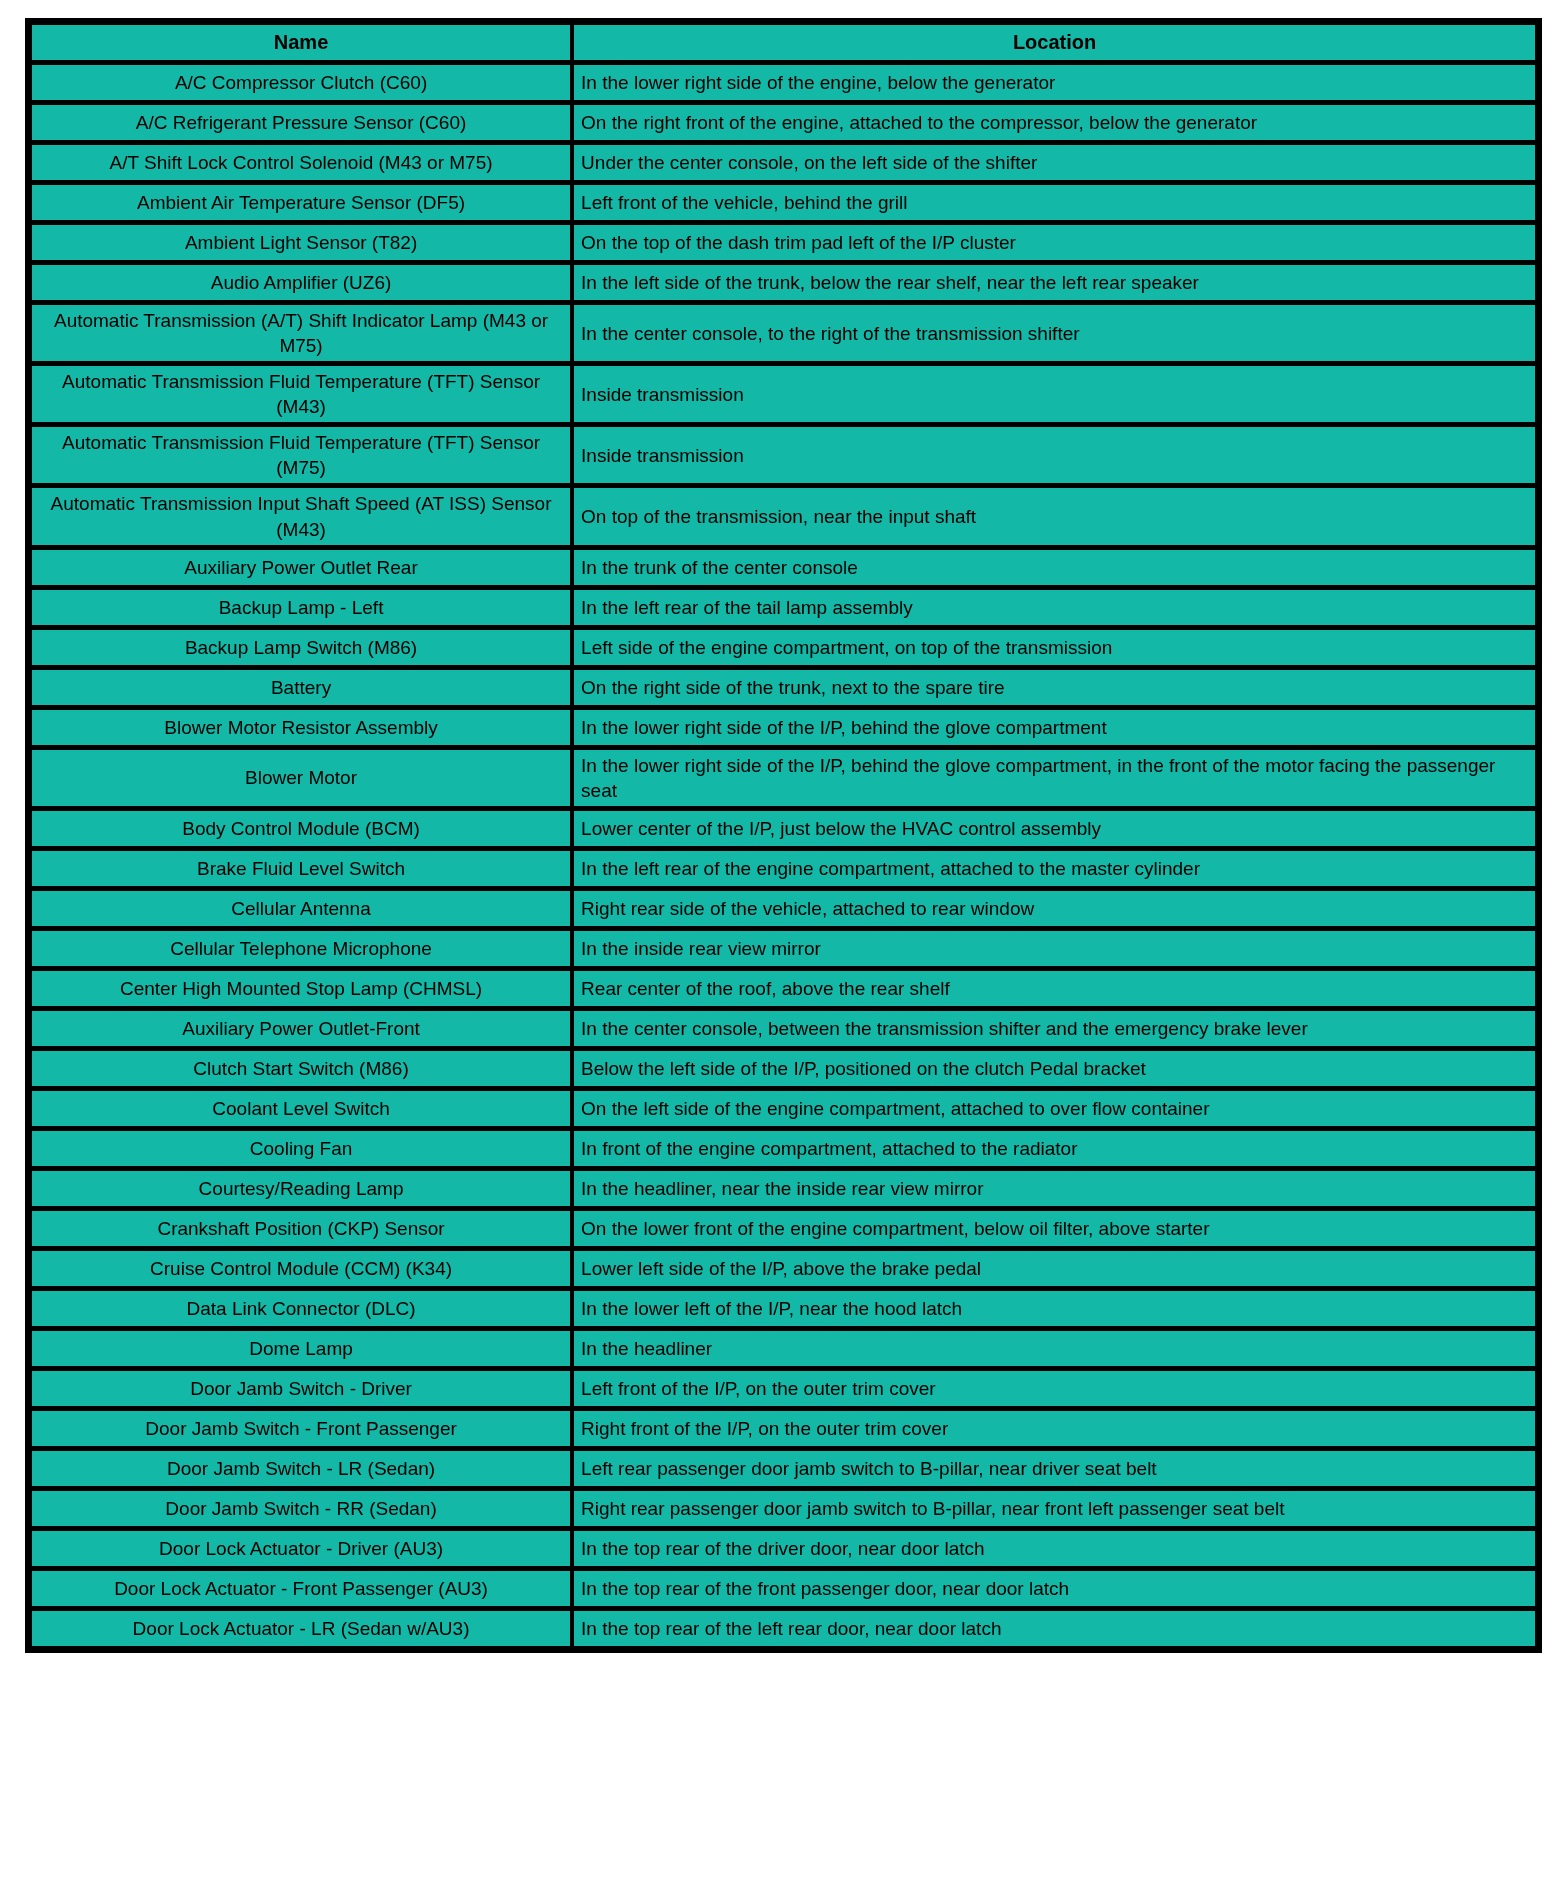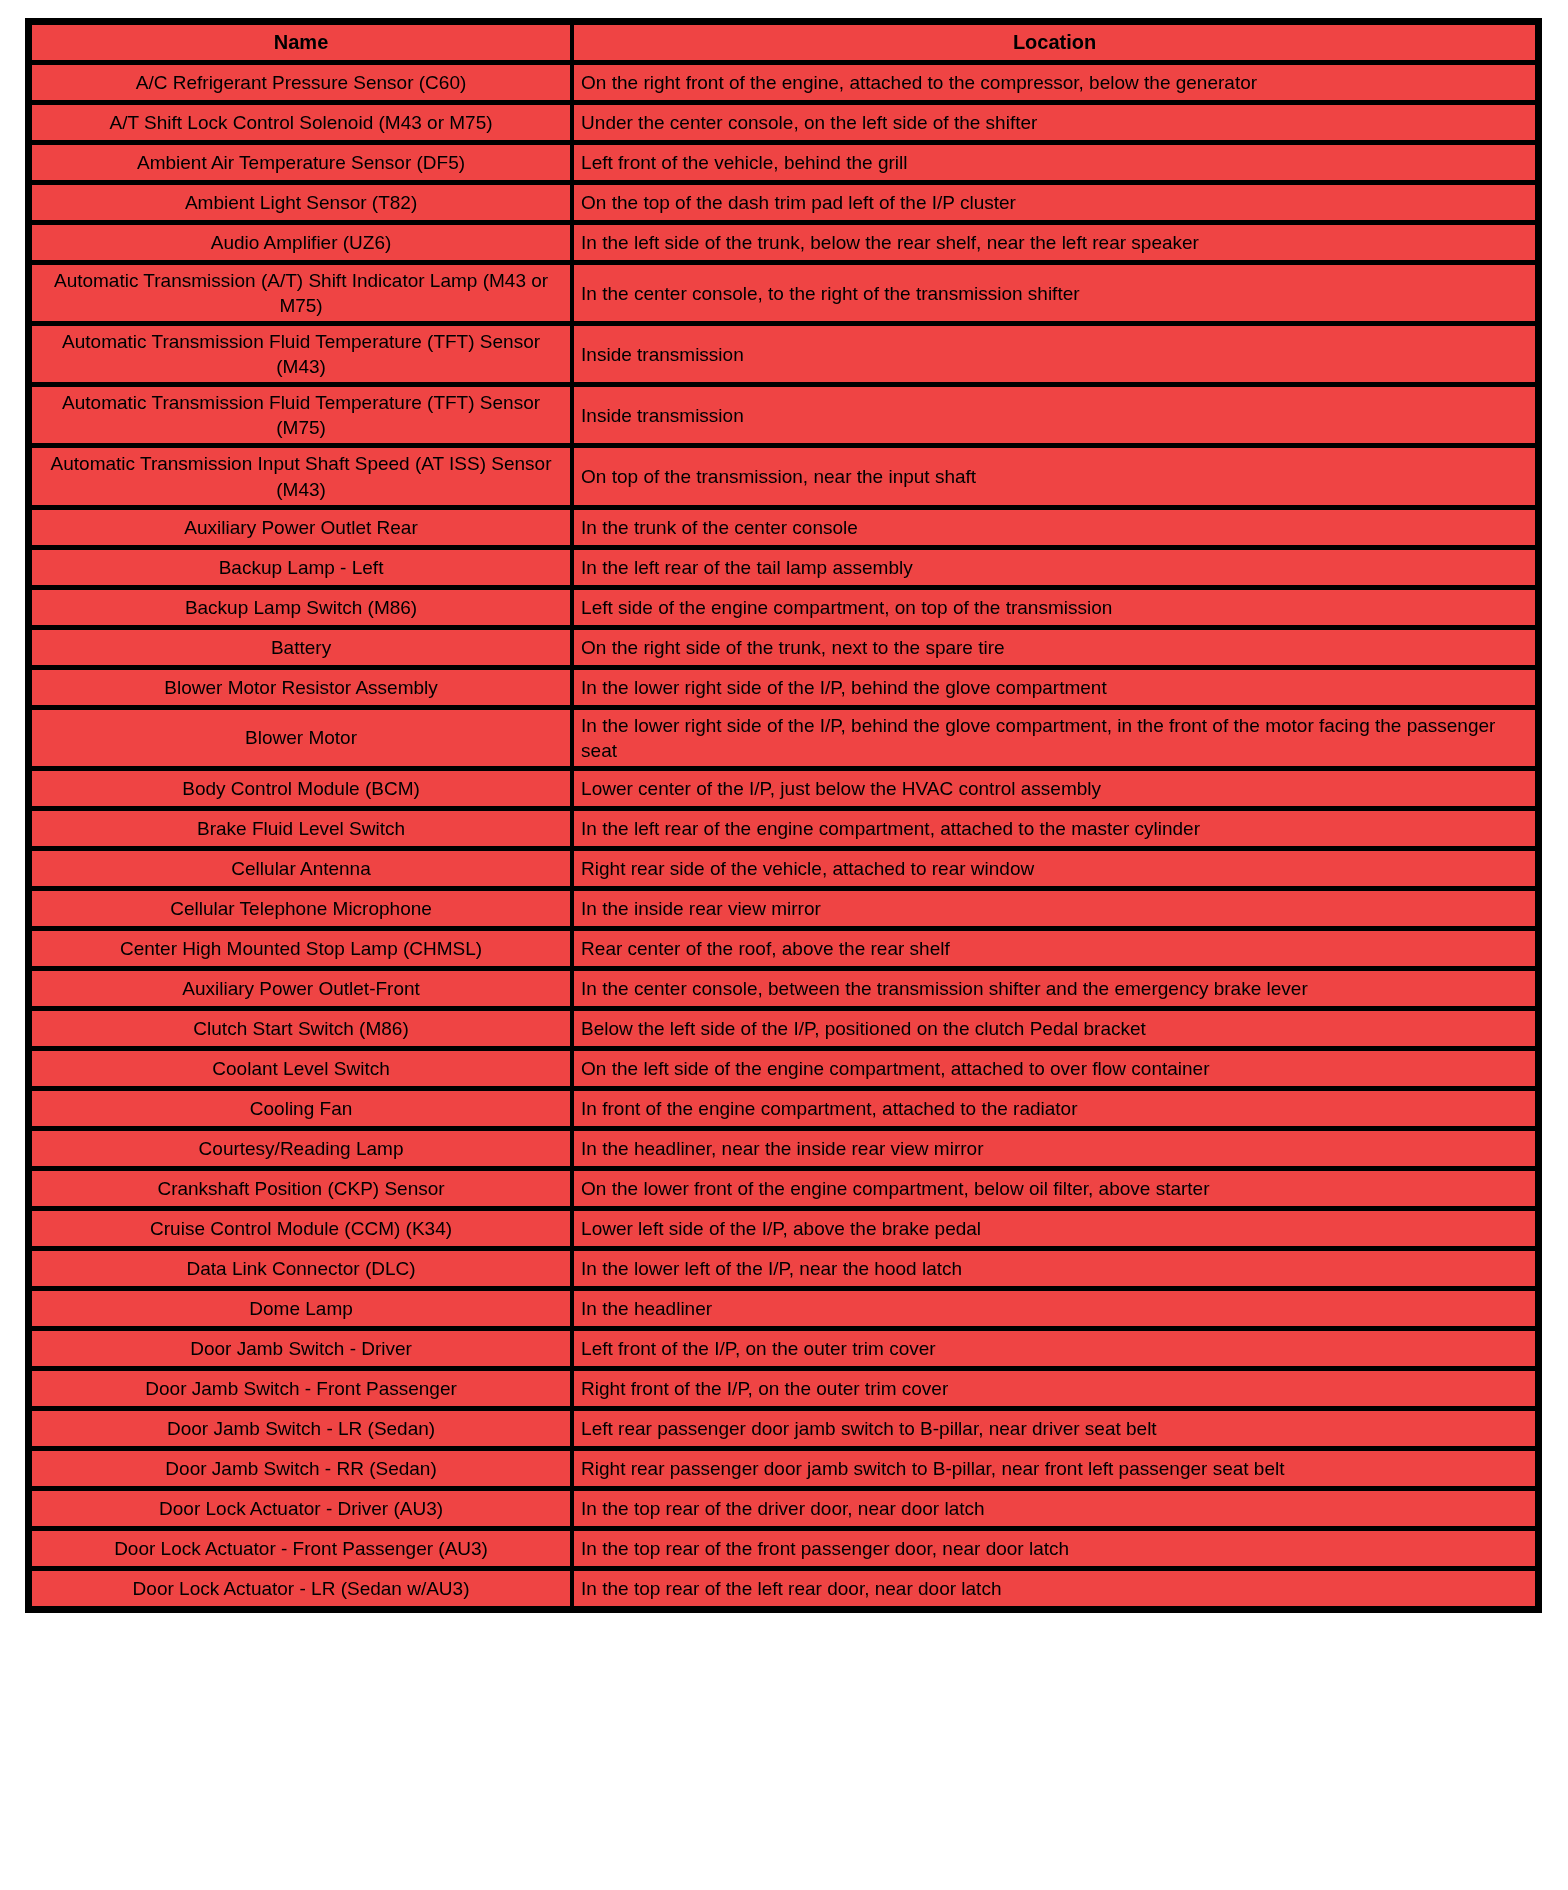--- a/index.html
+++ b/index.html
@@ -13,21 +13,21 @@
     color: #000000;
   }
   .page {
     padding: 18px 26px 20px 25px;
   }
   table.loc-table {
     border-collapse: collapse;
     table-layout: fixed;
     width: 1517px;
     border: 7px solid #000000;
-    background: #ef4444;
+    background: #14b8a6;
   }
   col.col-name { width: 36%; }
   col.col-location { width: 64%; }
   table.loc-table th,
   table.loc-table td {
     border-top: 5px solid #000000;
     border-bottom: 5px solid #000000;
     border-left: 4px solid #000000;
     border-right: 4px solid #000000;
     font-size: 19px;
@@ -61,20 +61,24 @@
       <col class="col-location">
     </colgroup>
     <thead>
       <tr>
         <th>Name</th>
         <th>Location</th>
       </tr>
     </thead>
     <tbody>
         <tr>
+          <td class="name-cell">A/C Compressor Clutch (C60)</td>
+          <td class="location-cell">In the lower right side of the engine, below the generator</td>
+        </tr>
+        <tr>
           <td class="name-cell">A/C Refrigerant Pressure Sensor (C60)</td>
           <td class="location-cell">On the right front of the engine, attached to the compressor, below the generator</td>
         </tr>
         <tr>
           <td class="name-cell">A/T Shift Lock Control Solenoid (M43 or M75)</td>
           <td class="location-cell">Under the center console, on the left side of the shifter</td>
         </tr>
         <tr>
           <td class="name-cell">Ambient Air Temperature Sensor (DF5)</td>
           <td class="location-cell">Left front of the vehicle, behind the grill</td>

